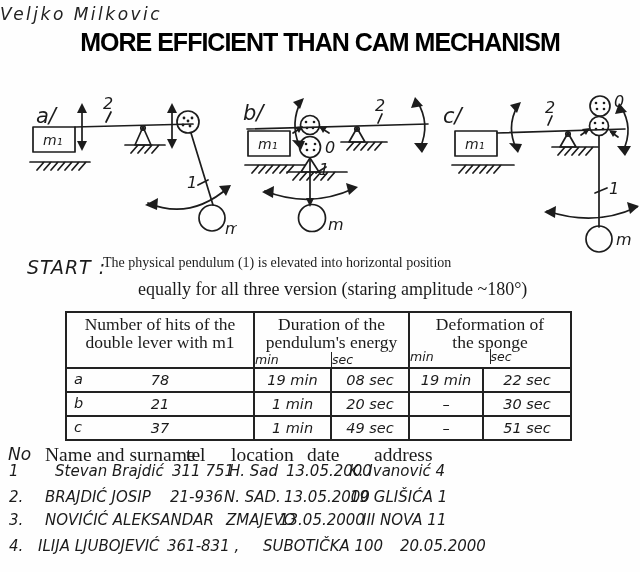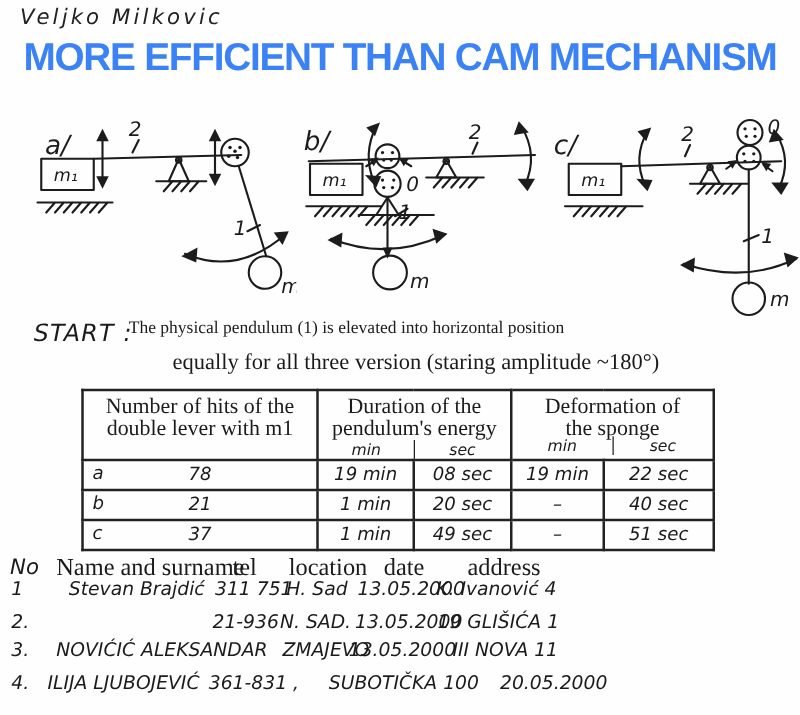--- a/index.html
+++ b/index.html
@@ -1,39 +1,39 @@
 <!DOCTYPE html>
 <html><head>
 <meta charset="utf-8">
 <style>
   html,body{margin:0;padding:0}
   body{width:640px;height:572px;background:#fefefe;position:relative;overflow:hidden;
        font-family:"Liberation Serif",serif;color:#1b1b1b}
-  .author{position:absolute;left:16px;top:4px;font:italic 17px "DejaVu Sans",sans-serif;
+  .author{position:absolute;left:0;top:4px;font:italic 17px "DejaVu Sans",sans-serif;
           letter-spacing:2.5px;color:#222}
   .title{position:absolute;left:0;top:28px;width:640px;text-align:center;
-         font-family:"Liberation Sans",sans-serif;font-weight:bold;font-size:31px;
-         letter-spacing:-1px;color:#3b82f6;white-space:nowrap}
+         font-family:"Liberation Sans",sans-serif;font-weight:bold;font-size:25px;
+         letter-spacing:-1px;color:#000000;white-space:nowrap}
   svg.diag{position:absolute;top:95px}
   #diag-a{left:15px} #diag-b{left:235px} #diag-c{left:435px}
   svg.diag path, svg.diag line, svg.diag rect, svg.diag circle{stroke:#1c1c1c;stroke-width:1.7;fill:none;stroke-linecap:round;stroke-linejoin:round}
   svg.diag polygon{fill:#1c1c1c;stroke:none}
   svg.diag circle.dot{fill:#1c1c1c;stroke:none}
   svg.diag text{fill:#1b1b1b;font-family:"DejaVu Sans",sans-serif;font-style:italic}
   text.dlabel{font-family:"DejaVu Serif",serif;font-size:21px}
   text.num{font-size:16px} text.mass{font-size:14px} text.bob{font-size:16px}
   .start-kw{position:absolute;left:27px;top:256px;font:italic 19px "DejaVu Sans",sans-serif;letter-spacing:1px}
   .start-l1{position:absolute;left:103px;top:255px;font-size:14px;white-space:nowrap}
   .start-l2{position:absolute;left:138px;top:279px;font-size:18px;white-space:nowrap}
   table.exp{position:absolute;left:65px;top:311px;border-collapse:collapse;table-layout:fixed}
   table.exp th,table.exp td{border:2px solid #222;padding:0;margin:0}
   table.exp th{font-weight:normal;font-size:17.5px;line-height:1.02;text-align:center;vertical-align:top;padding-top:3px;height:46px}
   table.exp td{height:22px;text-align:center;font:italic 14.5px "DejaVu Sans",sans-serif}
   .subs{display:flex;font:italic 12.5px "DejaVu Sans",sans-serif;margin-top:0px;height:15px}
-  .subs span{flex:1;text-align:center}
+  .subs span{flex:1;text-align:left}
   .subs .s1{border-right:1.8px solid #222}
   .c3sub{margin-top:-3px}
   td.vcell{position:relative}
   td.vcell .ver{position:absolute;left:7px;top:2px}
   .sig-row,.sig-head{position:absolute;left:0;width:572px;height:24px}
   .sig-row span,.sig-head span{position:absolute;white-space:nowrap}
   .sig-head{top:444px;font-size:19.5px}
   .sig-head .sh-no{left:8px;font:italic 17px "DejaVu Sans",sans-serif}
   .sh-name{left:45px}.sh-tel{left:186px}.sh-loc{left:231px}.sh-date{left:307px}.sh-addr{left:374px}
   .sig-row{font:italic 15px "DejaVu Sans",sans-serif}
@@ -218,21 +218,21 @@
       <td>22 sec</td>
     </tr>
     <tr>
       <td class="vcell">
         <span class="ver">b</span>
         <span>21</span>
       </td>
       <td>1 min</td>
       <td>20 sec</td>
       <td>–</td>
-      <td>40 sec</td>
+      <td>30 sec</td>
     </tr>
     <tr>
       <td class="vcell">
         <span class="ver">c</span>
         <span>37</span>
       </td>
       <td>1 min</td>
       <td>49 sec</td>
       <td>–</td>
       <td>51 sec</td>
@@ -252,20 +252,21 @@
 <div class="sig-row sr1">
   <span class="f-no">1</span>
   <span class="f-name">Stevan Brajdić</span>
   <span class="f-tel">311 751</span>
   <span class="f-loc">H. Sad</span>
   <span class="f-date">13.05.2000</span>
   <span class="f-addr">K. Ivanović 4</span>
 </div>
 <div class="sig-row sr2">
   <span class="f-no">2.</span>
+  <span class="f-name">BRAJDIĆ JOSIP</span>
   <span class="f-tel">21-936</span>
   <span class="f-loc">N. SAD.</span>
   <span class="f-date">13.05.2000</span>
   <span class="f-addr">19 GLIŠIĆA 1</span>
 </div>
 <div class="sig-row sr3">
   <span class="f-no">3.</span>
   <span class="f-name">NOVIĆIĆ ALEKSANDAR</span>
   <span class="f-loc">ZMAJEVO</span>
   <span class="f-date">13.05.2000</span>

